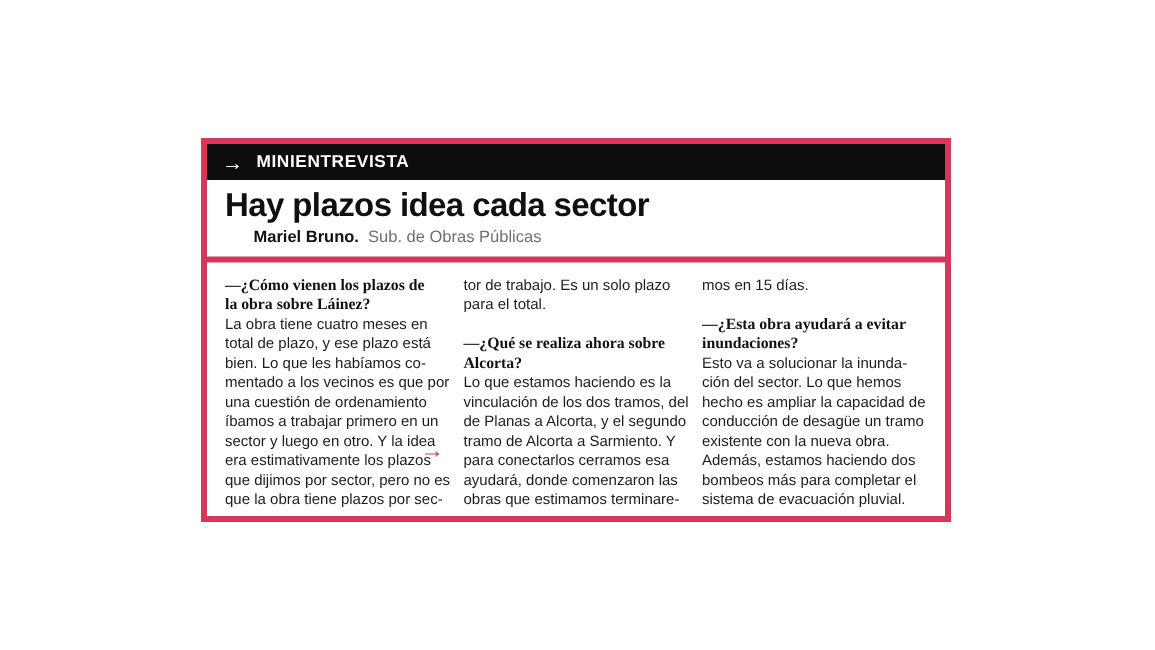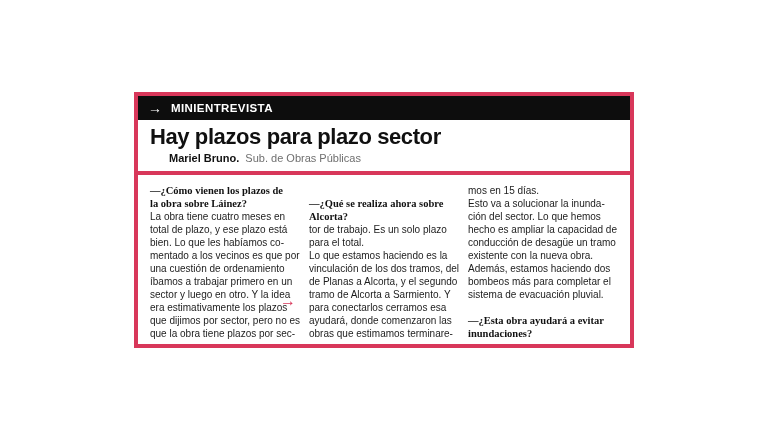--- a/index.html
+++ b/index.html
@@ -63,21 +63,20 @@
     height: 4px;
     background: var(--accent-red, #d8375a);
   }
 
   
   .body {
     position: relative;
     display: flex;
     gap: 9px;
     padding: 9px 12px 0 12px;
-    align-items: flex-end;
   }
   .col { width: 150px; }
 
   .block {
     font-size: 10px;
     line-height: 13px;
     color: #1c1c1c;
     white-space: pre;
   }
   .block.q {
@@ -101,21 +100,21 @@
 <body>
 
 <div class="stage">
   <article class="card">
 
     <header>
       <div class="kicker-bar">
         <span class="kicker-arrow">→</span>
         <span class="kicker-label">MINIENTREVISTA</span>
       </div>
-      <h1 class="headline">Hay plazos para plazo sector</h1>
+      <h1 class="headline">Hay plazos idea cada sector</h1>
       <p class="byline">
         <span class="byline-name">Mariel Bruno.</span>
         <span class="byline-role">Sub. de Obras Públicas</span>
       </p>
     </header>
 
     <div class="divider"></div>
 
     <section class="body">
 
@@ -128,44 +127,44 @@
 mentado a los vecinos es que por
 una cuestión de ordenamiento
 íbamos a trabajar primero en un
 sector y luego en otro. Y la idea
 era estimativamente los plazos
 que dijimos por sector, pero no es
 que la obra tiene plazos por sec-</p>
       </div>
 
       <div class="col">
+        <p class="block a">tor de trabajo. Es un solo plazo
+para el total.</p>
         <p class="block q">—¿Qué se realiza ahora sobre
 Alcorta?</p>
-        <p class="block a">tor de trabajo. Es un solo plazo
-para el total.</p>
         <p class="block a">Lo que estamos haciendo es la
 vinculación de los dos tramos, del
 de Planas a Alcorta, y el segundo
 tramo de Alcorta a Sarmiento. Y
 para conectarlos cerramos esa
 ayudará, donde comenzaron las
 obras que estimamos terminare-</p>
       </div>
 
       <div class="col">
         <p class="block a">mos en 15 días.</p>
+        <p class="block q">—¿Esta obra ayudará a evitar
+inundaciones?</p>
         <p class="block a">Esto va a solucionar la inunda-
 ción del sector. Lo que hemos
 hecho es ampliar la capacidad de
 conducción de desagüe un tramo
 existente con la nueva obra.
 Además, estamos haciendo dos
 bombeos más para completar el
 sistema de evacuación pluvial.</p>
-        <p class="block q">—¿Esta obra ayudará a evitar
-inundaciones?</p>
       </div>
 
       <span class="pull-arrow">→</span>
     </section>
 
   </article>
 </div>
 
 </body></html>

